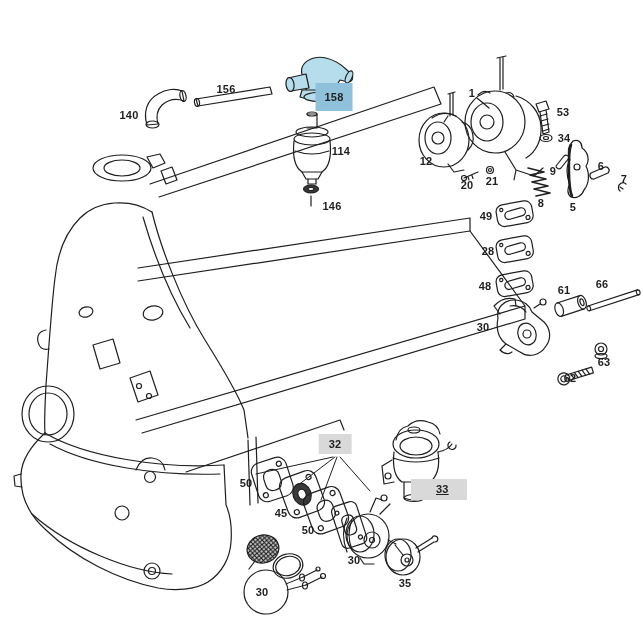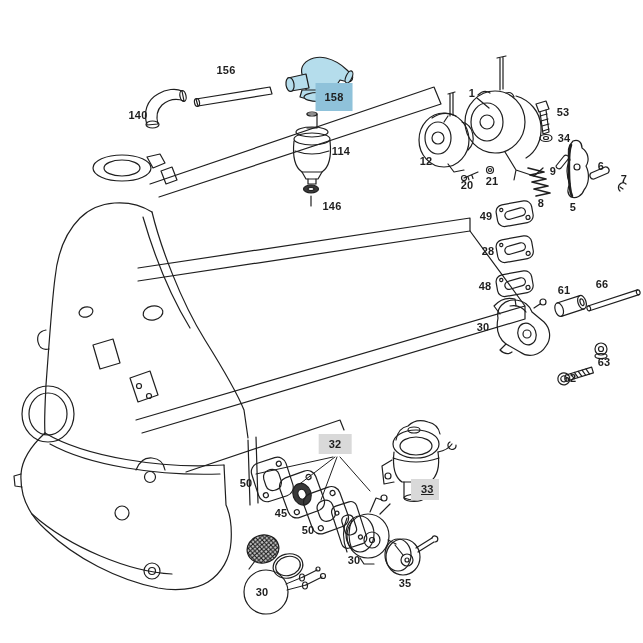--- a/index.html
+++ b/index.html
@@ -11,21 +11,21 @@
   .ln{stroke:var(--line,#1f1f1f);stroke-width:1.2;fill:none;stroke-linecap:round;stroke-linejoin:round;}
   .lbl{
     position:absolute;transform:translate(-50%,-50%);
     font:bold 11px "Liberation Sans",sans-serif;color:var(--line,#1f1f1f);
     white-space:nowrap;letter-spacing:.2px;
   }
   .hl-blue{background:var(--highlight_blue,#8fc2da);padding:8px 9px;}
   .hl-gray{background:var(--highlight_gray,#d9d9d9);padding:4px 10px;}
   .hl-33{
     transform:none;background:var(--highlight_gray,#d9d9d9);
-    width:28px;height:21px;line-height:21px;padding-left:10px;box-sizing:border-box;text-decoration:underline;
+    width:56px;height:21px;line-height:21px;padding-left:25px;box-sizing:border-box;text-decoration:underline;
   }
 </style>
 </head>
 <body>
 
 <div class="canvas">
 
 <svg class="art" viewBox="0 0 643 643" xmlns="http://www.w3.org/2000/svg">
   <defs>
     <pattern id="mesh" width="4.5" height="4.5" patternUnits="userSpaceOnUse" patternTransform="rotate(18)">
@@ -290,22 +290,22 @@
     <circle cx="266" cy="592" r="22"></circle>
     <path d="M286,584 L303,577 M287,590 L306,585" style="stroke-width:1"></path>
     <path d="M303,577 L317,570 M306,585 L322,577"></path>
     <ellipse cx="302" cy="577.5" rx="2.5" ry="3.5"></ellipse>
     <ellipse cx="305" cy="585.5" rx="2.5" ry="3.5"></ellipse>
     <circle cx="318" cy="569" r="2"></circle>
         <circle cx="323" cy="576" r="2.5"></circle>
   </g>
 </svg>
 
-<span class="lbl" style="left:226px;top:70px">156</span>
-<span class="lbl" style="left:138px;top:115px">140</span>
+<span class="lbl" style="left:226px;top:89px">156</span>
+<span class="lbl" style="left:129px;top:115px">140</span>
 <span class="lbl hl-blue" style="left:334px;top:97px">158</span>
 <span class="lbl" style="left:341px;top:151px">114</span>
 <span class="lbl" style="left:332px;top:206px">146</span>
 <span class="lbl" style="left:472px;top:93px">1</span>
 <span class="lbl" style="left:426px;top:161px">12</span>
 <span class="lbl" style="left:563px;top:112px">53</span>
 <span class="lbl" style="left:564px;top:138px">34</span>
 <span class="lbl" style="left:467px;top:185px">20</span>
 <span class="lbl" style="left:492px;top:181px">21</span>
 <span class="lbl" style="left:553px;top:171px">9</span>

